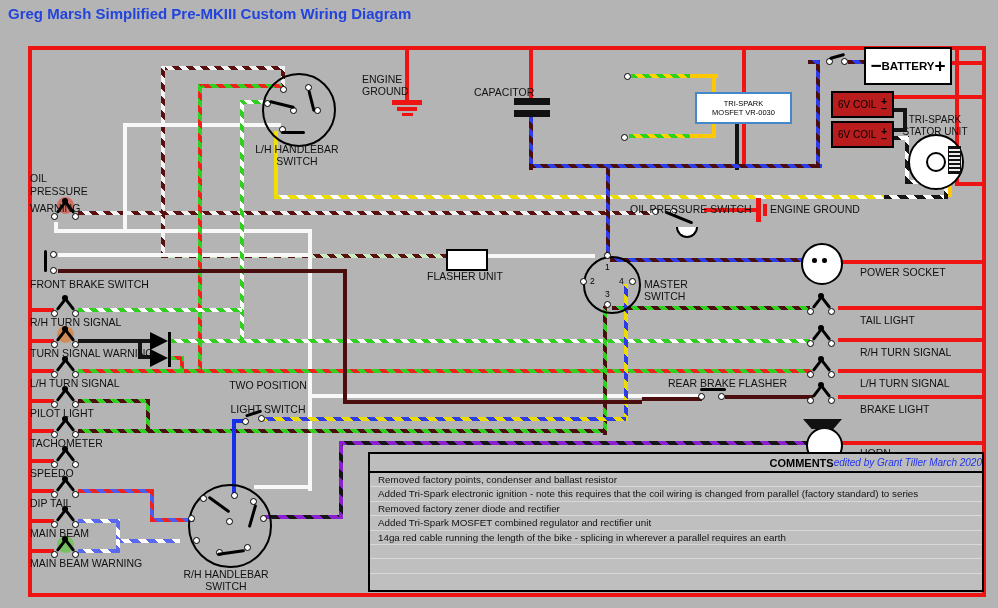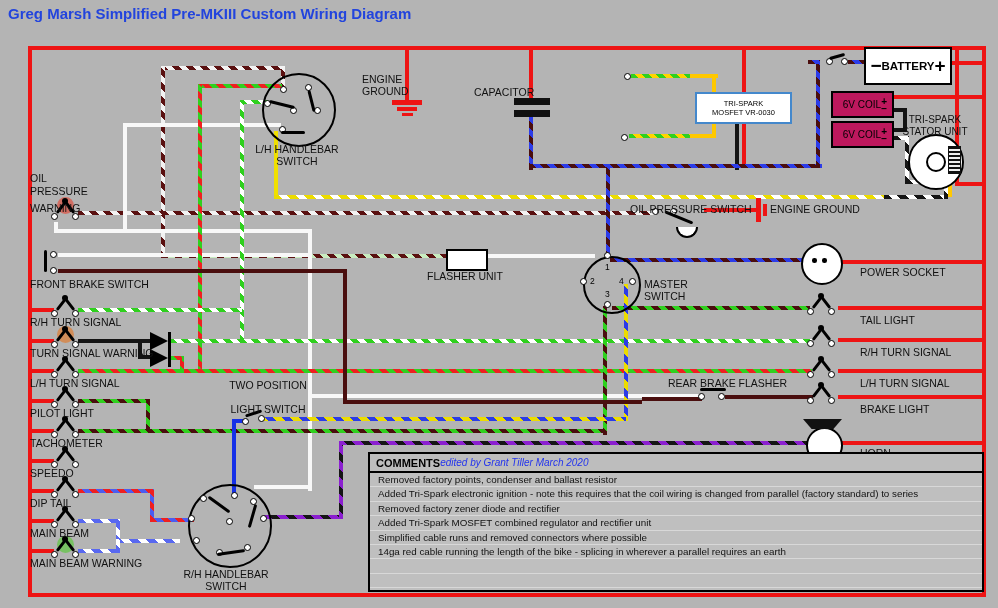--- a/index.html
+++ b/index.html
@@ -39,27 +39,27 @@
   .lamp{position:absolute;width:26px;height:15px;z-index:3}
   .lamp .leg{position:absolute;top:0;left:11.5px;width:3px;height:14px;background:#000;border-radius:2px;transform-origin:50% 0}
   .leg1{transform:rotate(-38deg)}.leg2{transform:rotate(38deg)}
   .lamp .apex{position:absolute;top:-4px;left:10px;width:6px;height:6px;background:#000;border-radius:50%}
   .lamp .term{position:absolute;bottom:-3px;width:7px;height:7px;background:#fff;border:1.8px solid #000;border-radius:50%;box-sizing:border-box}
   .term1{left:-1px}.term2{right:-1px}
   .glow{position:absolute;width:17px;height:17px;border-radius:50%;opacity:.65;z-index:2}
   .diode{position:absolute;width:0;height:0;border-top:9px solid transparent;border-bottom:9px solid transparent;border-left:18px solid #000;z-index:3}
   .dbar{position:absolute;width:3px;height:18px;background:#000;z-index:3}
   #comments{position:absolute;left:368px;top:452px;width:616px;height:140px;border:2.5px solid #000;background:#bfbfbf;z-index:4;box-sizing:border-box}
-  #c-head{display:flex;justify-content:flex-start;align-items:center;height:17px;border-bottom:2px solid #000;padding:0 6px;background:#bdbdbd}
+  #c-head{display:flex;justify-content:flex-end;align-items:center;height:17px;border-bottom:2px solid #000;padding:0 0;background:#bdbdbd}
   #c-head .ch{font-size:11px;font-weight:bold;color:#000}
   #c-head .ce{font-size:10px;font-style:italic;color:#2233ee}
   .crow{height:13.4px;line-height:13.4px;font-size:9.8px;color:#111;padding-left:8px;border-top:1px solid #d8d8d8;overflow:hidden;white-space:nowrap}
   .mnum{position:absolute;font-size:8.5px;color:#000;z-index:4}
   .sm{font-size:7.5px;line-height:9px;text-align:center}
-  .coil{position:absolute;background:#be185d;border:2px solid #000;z-index:2;display:flex;align-items:center;justify-content:flex-end;padding:0 5px;box-sizing:border-box}
+  .coil{position:absolute;background:#b91c1c;border:2px solid #000;z-index:2;display:flex;align-items:center;justify-content:space-between;padding:0 5px;box-sizing:border-box}
   .coil .cl{font-size:10px}
   .coil .pm{font-size:10px;line-height:7px;text-align:center;font-weight:bold}
 </style>
 </head>
 <body>
 
 <div id="stage">
   <div class="ttl">Greg Marsh Simplified Pre-MKIII Custom Wiring Diagram</div>
   <div id="frame"></div>
   <div id="wire-layer">
@@ -418,19 +418,18 @@
 
   <div id="comments">
     <div id="c-head">
       <span class="ch">COMMENTS</span>
       <span class="ce">edited by Grant Tiller March 2020</span>
     </div>
     <div class="crow" style="border-top:none">Removed factory points, condenser and ballast resistor</div>
     <div class="crow">Added Tri-Spark electronic ignition - note this requires that the coil wiring is changed from parallel (factory standard) to series</div>
     <div class="crow">Removed factory zener diode and rectifier</div>
     <div class="crow">Added Tri-Spark MOSFET  combined regulator and rectifier unit</div>
-    <div class="crow">Simplified cable runs and removed connectors where possible</div>
     <div class="crow">14ga red cable running the length of the bike - splicing in wherever a parallel requires an earth</div>
     <div class="crow"></div>
     <div class="crow"></div>
     <div class="crow"></div>
   </div>
 </div>
 
 </body></html>

